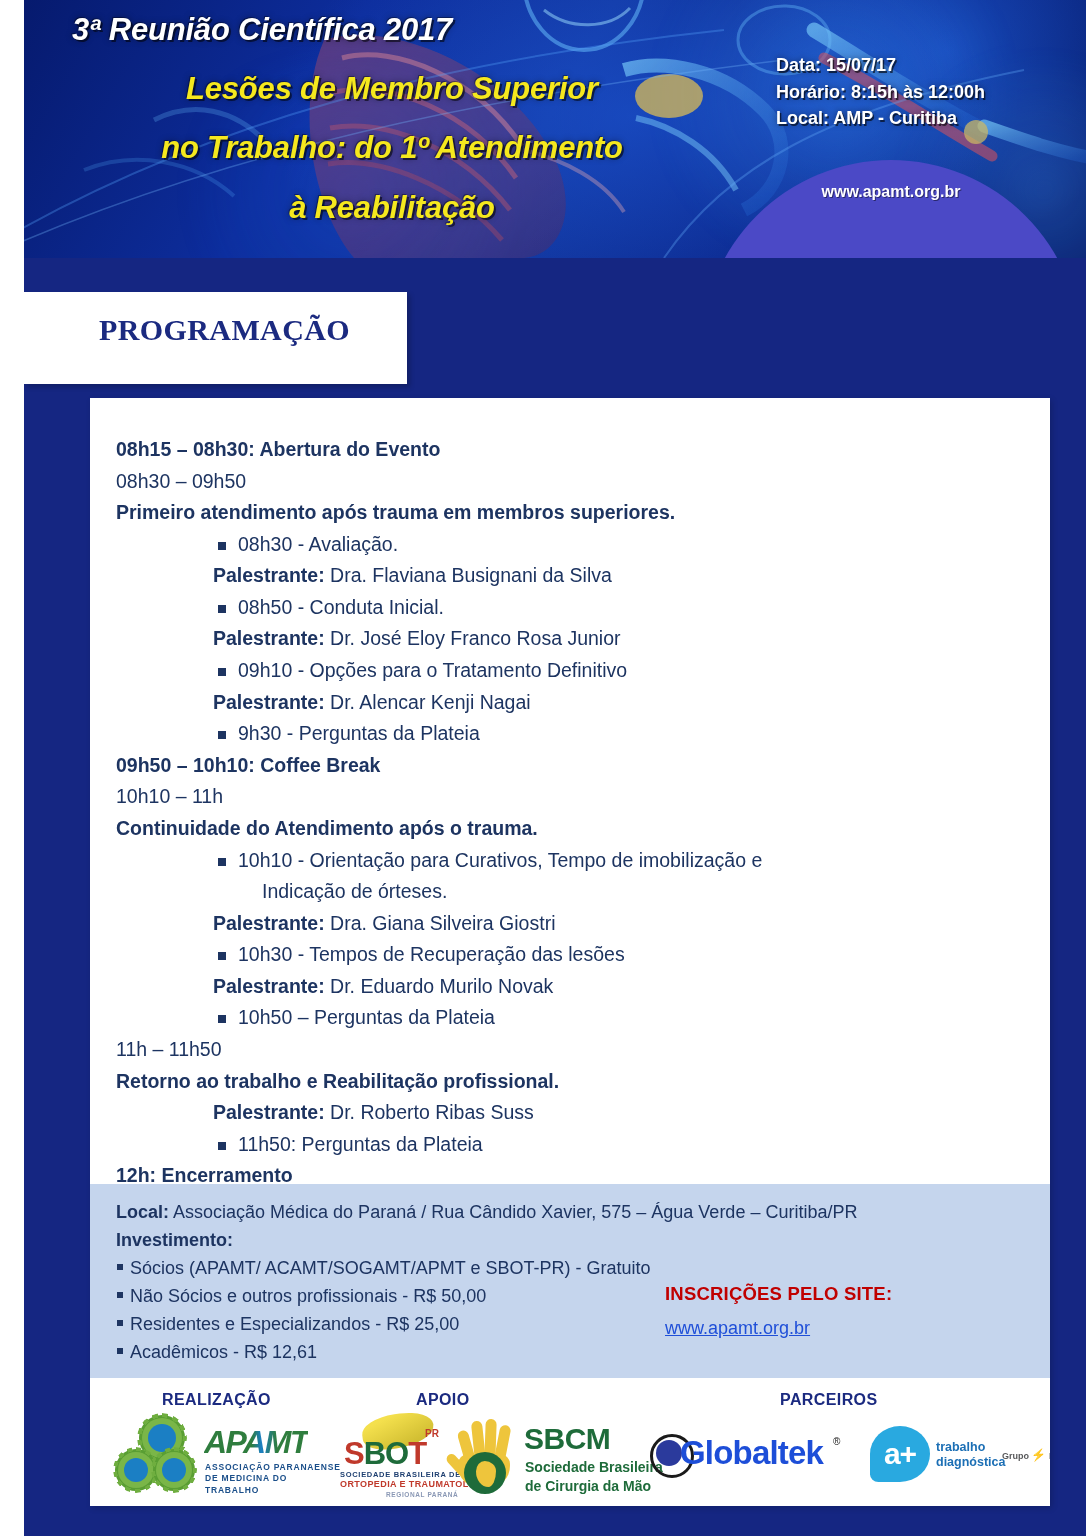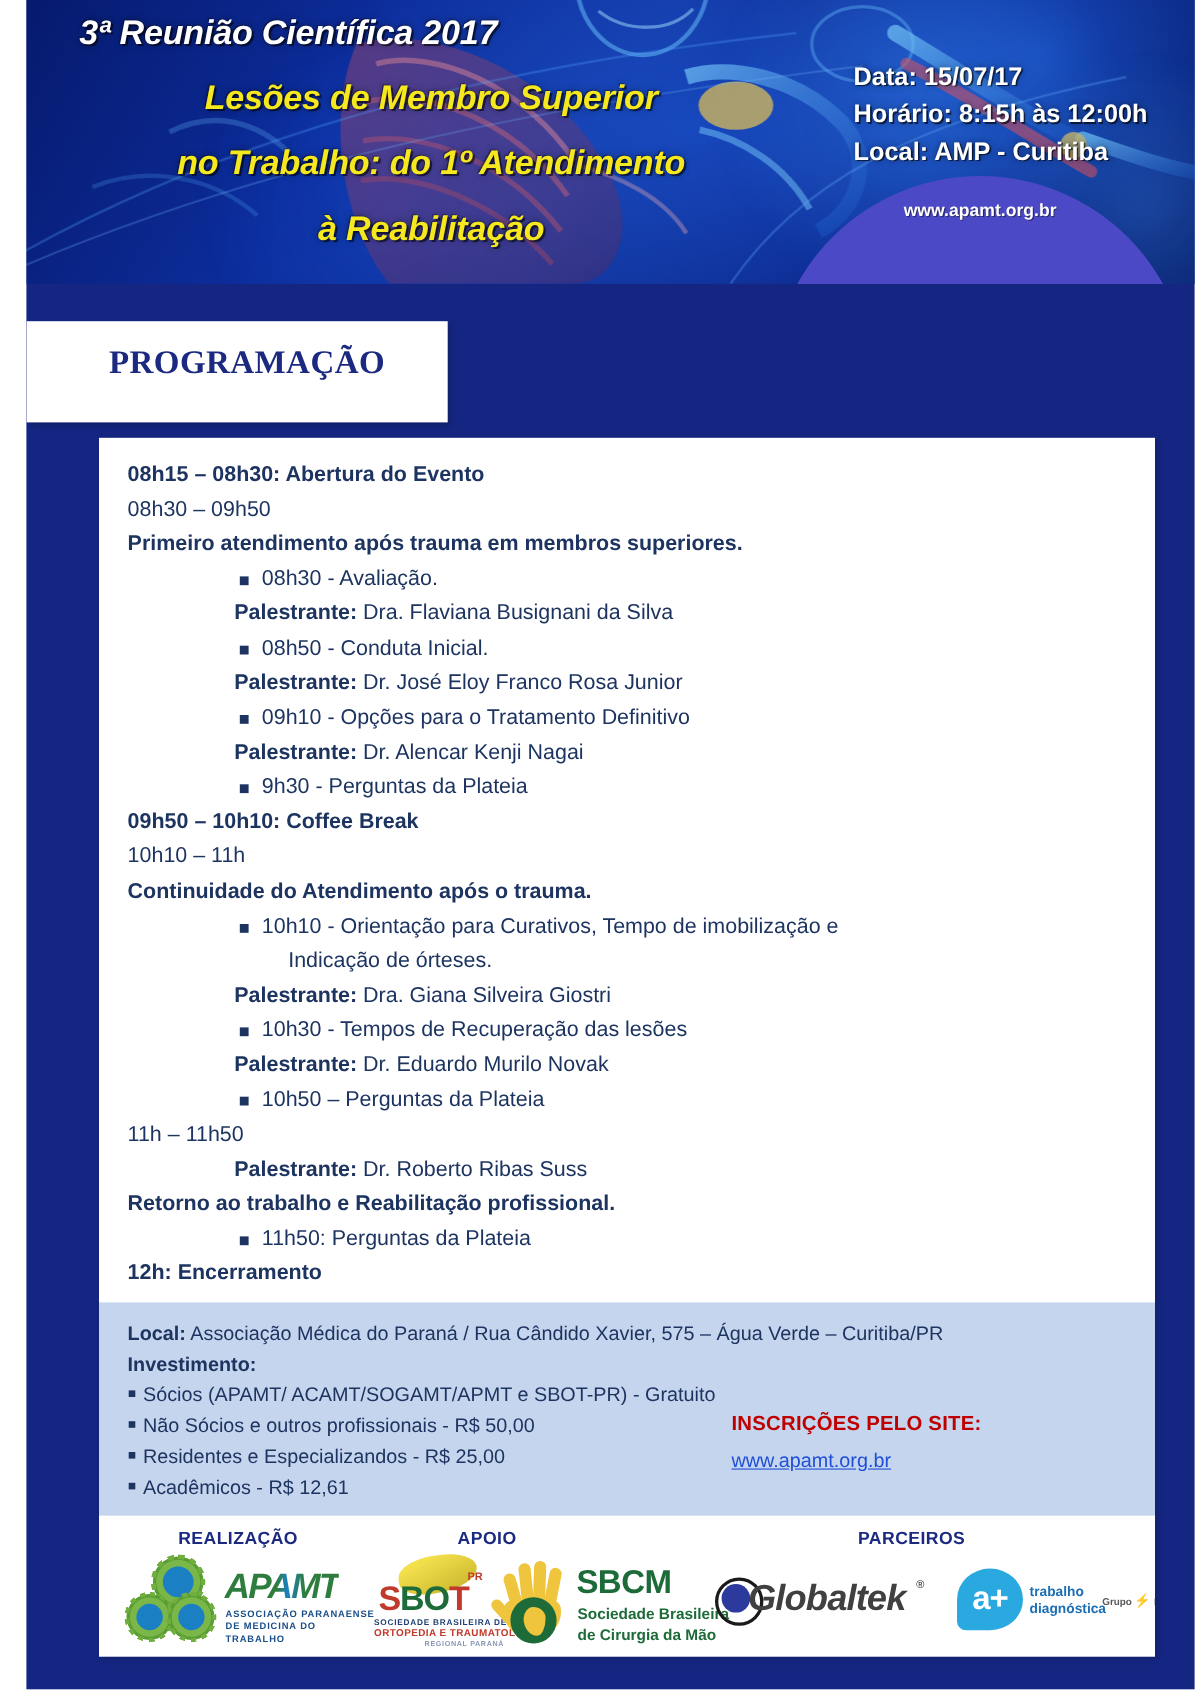--- a/index.html
+++ b/index.html
@@ -76,21 +76,21 @@
     text-align: center;
   }
   .title-4 { margin-bottom: 0; }
 
   .banner-info {
     position: absolute;
     left: 752px; top: 52px;
     z-index: 6;
     color: #ffffff;
     font-weight: bold;
-    font-size: 23px;
+    font-size: 18px;
     line-height: 1.48;
     text-shadow: 1.5px 1.5px 0 rgba(0,0,0,0.6), 0 0 6px rgba(0,0,0,0.5);
   }
   .banner-info div { white-space: nowrap; }
 
   .banner-dome {
     position: absolute;
     left: 677px; top: 160px;
     width: 380px; height: 200px;
     border-radius: 190px 190px 0 0;
@@ -135,21 +135,21 @@
     left: 66px; top: 398px;
     width: 960px; height: 1108px;
     background: #ffffff;
     box-shadow: 2px 2px 6px rgba(0,0,0,0.18);
     z-index: 3;
     overflow: hidden;
   }
 
   
   .schedule {
-    padding: 18px 26px 0 26px;
+    padding: 36px 26px 0 26px;
     color: #1d3461;
     font-size: 19.5px;
     line-height: 1.62;
   }
   .row { white-space: nowrap; }
   .lvl-0 { padding-left: 0; }
   .lvl-bullet {
     padding-left: 122px;
     position: relative;
   }
@@ -370,23 +370,22 @@
   }
   .gt-atom::after {
     content: "";
     position: absolute; left: 3px; top: 3px;
     width: 26px; height: 26px;
     border-radius: 50%;
     background: #2b3a9c;
   }
   .gt-word {
     position: absolute; left: 30px; top: 4px;
-    font-size: 33px; font-weight: bold; color: #404040;
+    font-size: 33px; font-weight: bold; color: #1d4ed8;
     letter-spacing: -0.8px;
-    font-style: italic;
   }
   .gt-reg {
     position: absolute; left: 183px; top: 6px;
     font-size: 10px; color: #151515;
   }
 
   
   .aplus { left: 780px; top: 48px; width: 180px; height: 58px; }
   .aplus-blob {
     position: absolute; left: 0; top: 0;
@@ -515,22 +514,22 @@
         <div class="row lvl-0 bold">09h50 – 10h10: Coffee Break</div>
         <div class="row lvl-0">10h10 – 11h</div>
         <div class="row lvl-0 bold">Continuidade do Atendimento após o trauma.</div>
         <div class="row lvl-bullet">10h10 - Orientação para Curativos, Tempo de imobilização e</div>
         <div class="row cont">Indicação de órteses.</div>
         <div class="row lvl-speaker"><span class="bold">Palestrante:</span><span> Dra. Giana Silveira Giostri</span></div>
         <div class="row lvl-bullet">10h30 - Tempos de Recuperação das lesões</div>
         <div class="row lvl-speaker"><span class="bold">Palestrante:</span><span> Dr. Eduardo Murilo Novak</span></div>
         <div class="row lvl-bullet">10h50 – Perguntas da Plateia</div>
         <div class="row lvl-0">11h – 11h50</div>
+        <div class="row lvl-0 bold">Retorno ao trabalho e Reabilitação profissional.</div>
         <div class="row lvl-speaker"><span class="bold">Palestrante:</span><span> Dr. Roberto Ribas Suss</span></div>
-        <div class="row lvl-0 bold">Retorno ao trabalho e Reabilitação profissional.</div>
         <div class="row lvl-bullet">11h50: Perguntas da Plateia</div>
         <div class="row lvl-0 bold">12h: Encerramento</div>
       </div>
 
     <div class="info">
       <div class="info-inner">
         <div class="row">
           <span class="bold">Local:</span><span> Associação Médica do Paraná  / Rua Cândido Xavier, 575 – Água Verde – Curitiba/PR</span>
         </div>
         <div class="row bold">Investimento:</div>

